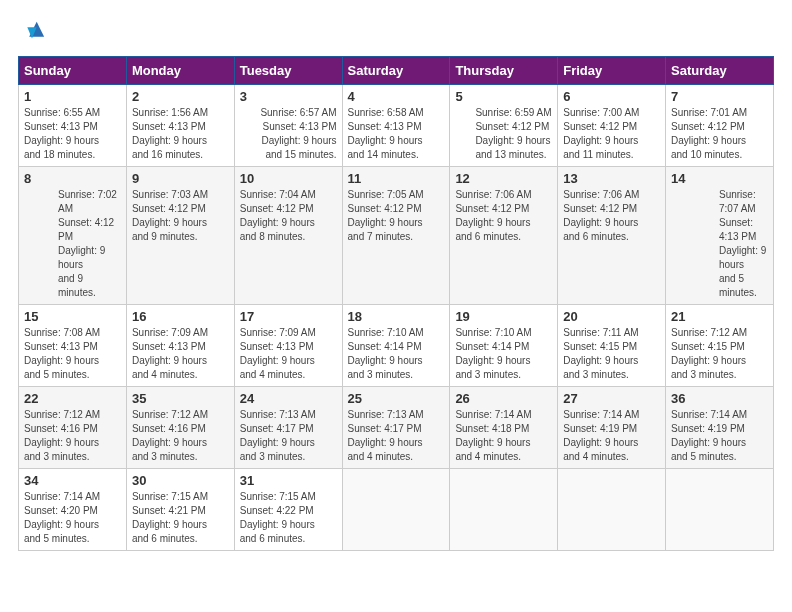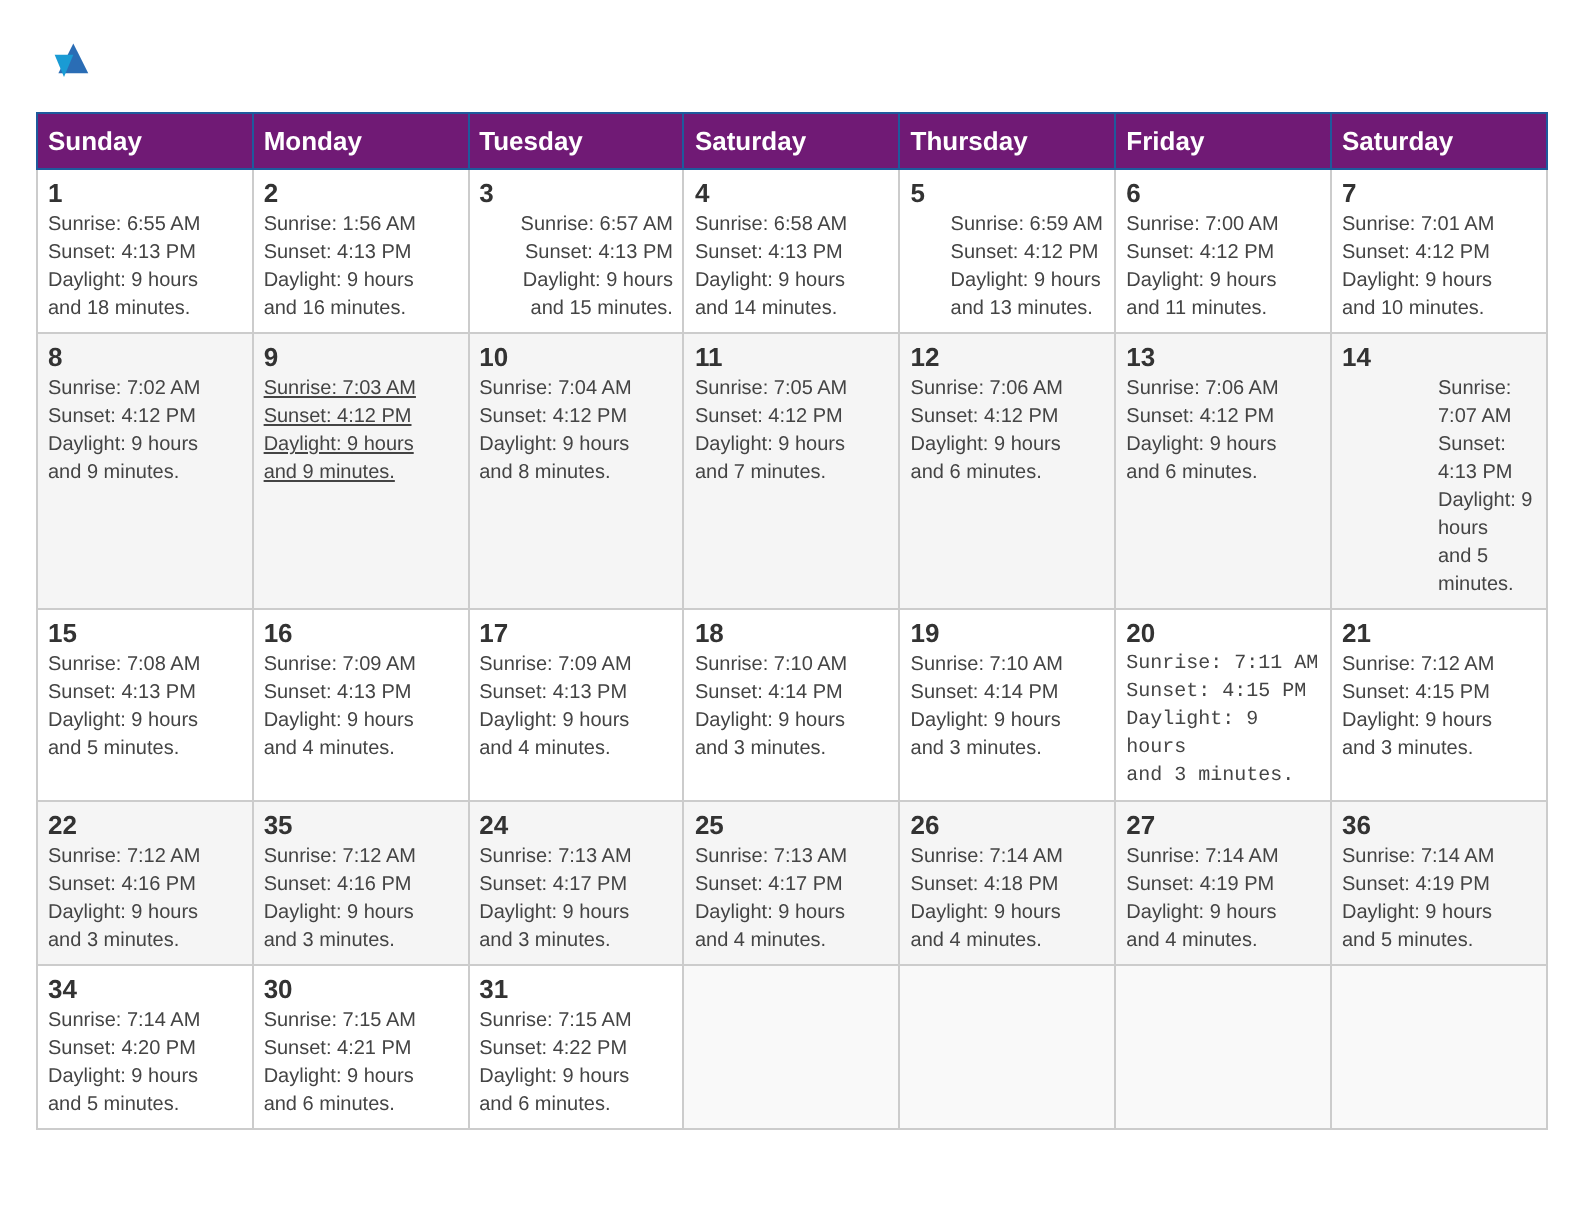--- a/index.html
+++ b/index.html
@@ -168,28 +168,28 @@
             <span class="day-number">7</span>
             <div class="day-info" style="white-space: pre-line;">Sunrise: 7:01 AM
 Sunset: 4:12 PM
 Daylight: 9 hours
 and 10 minutes.</div>
           </td>
         </tr>
         <tr>
           <td>
             <span class="day-number">8</span>
-            <div class="day-info" style="white-space: pre-line;">Sunrise: 7:02 AM
+            <div class="day-info" style="white-space: pre-line; margin-left: 34px;">Sunrise: 7:02 AM
 Sunset: 4:12 PM
 Daylight: 9 hours
 and 9 minutes.</div>
           </td>
           <td>
             <span class="day-number">9</span>
-            <div class="day-info" style="white-space: pre-line; text-decoration: underline;">Sunrise: 7:03 AM
+            <div class="day-info" style="white-space: pre-line;">Sunrise: 7:03 AM
 Sunset: 4:12 PM
 Daylight: 9 hours
 and 9 minutes.</div>
           </td>
           <td>
             <span class="day-number">10</span>
             <div class="day-info" style="white-space: pre-line;">Sunrise: 7:04 AM
 Sunset: 4:12 PM
 Daylight: 9 hours
 and 8 minutes.</div>
@@ -254,21 +254,21 @@
           </td>
           <td>
             <span class="day-number">19</span>
             <div class="day-info" style="white-space: pre-line;">Sunrise: 7:10 AM
 Sunset: 4:14 PM
 Daylight: 9 hours
 and 3 minutes.</div>
           </td>
           <td>
             <span class="day-number">20</span>
-            <div class="day-info" style="white-space: pre-line; font-family: Liberation Mono, monospace;">Sunrise: 7:11 AM
+            <div class="day-info" style="white-space: pre-line;">Sunrise: 7:11 AM
 Sunset: 4:15 PM
 Daylight: 9 hours
 and 3 minutes.</div>
           </td>
           <td>
             <span class="day-number">21</span>
             <div class="day-info" style="white-space: pre-line;">Sunrise: 7:12 AM
 Sunset: 4:15 PM
 Daylight: 9 hours
 and 3 minutes.</div>

